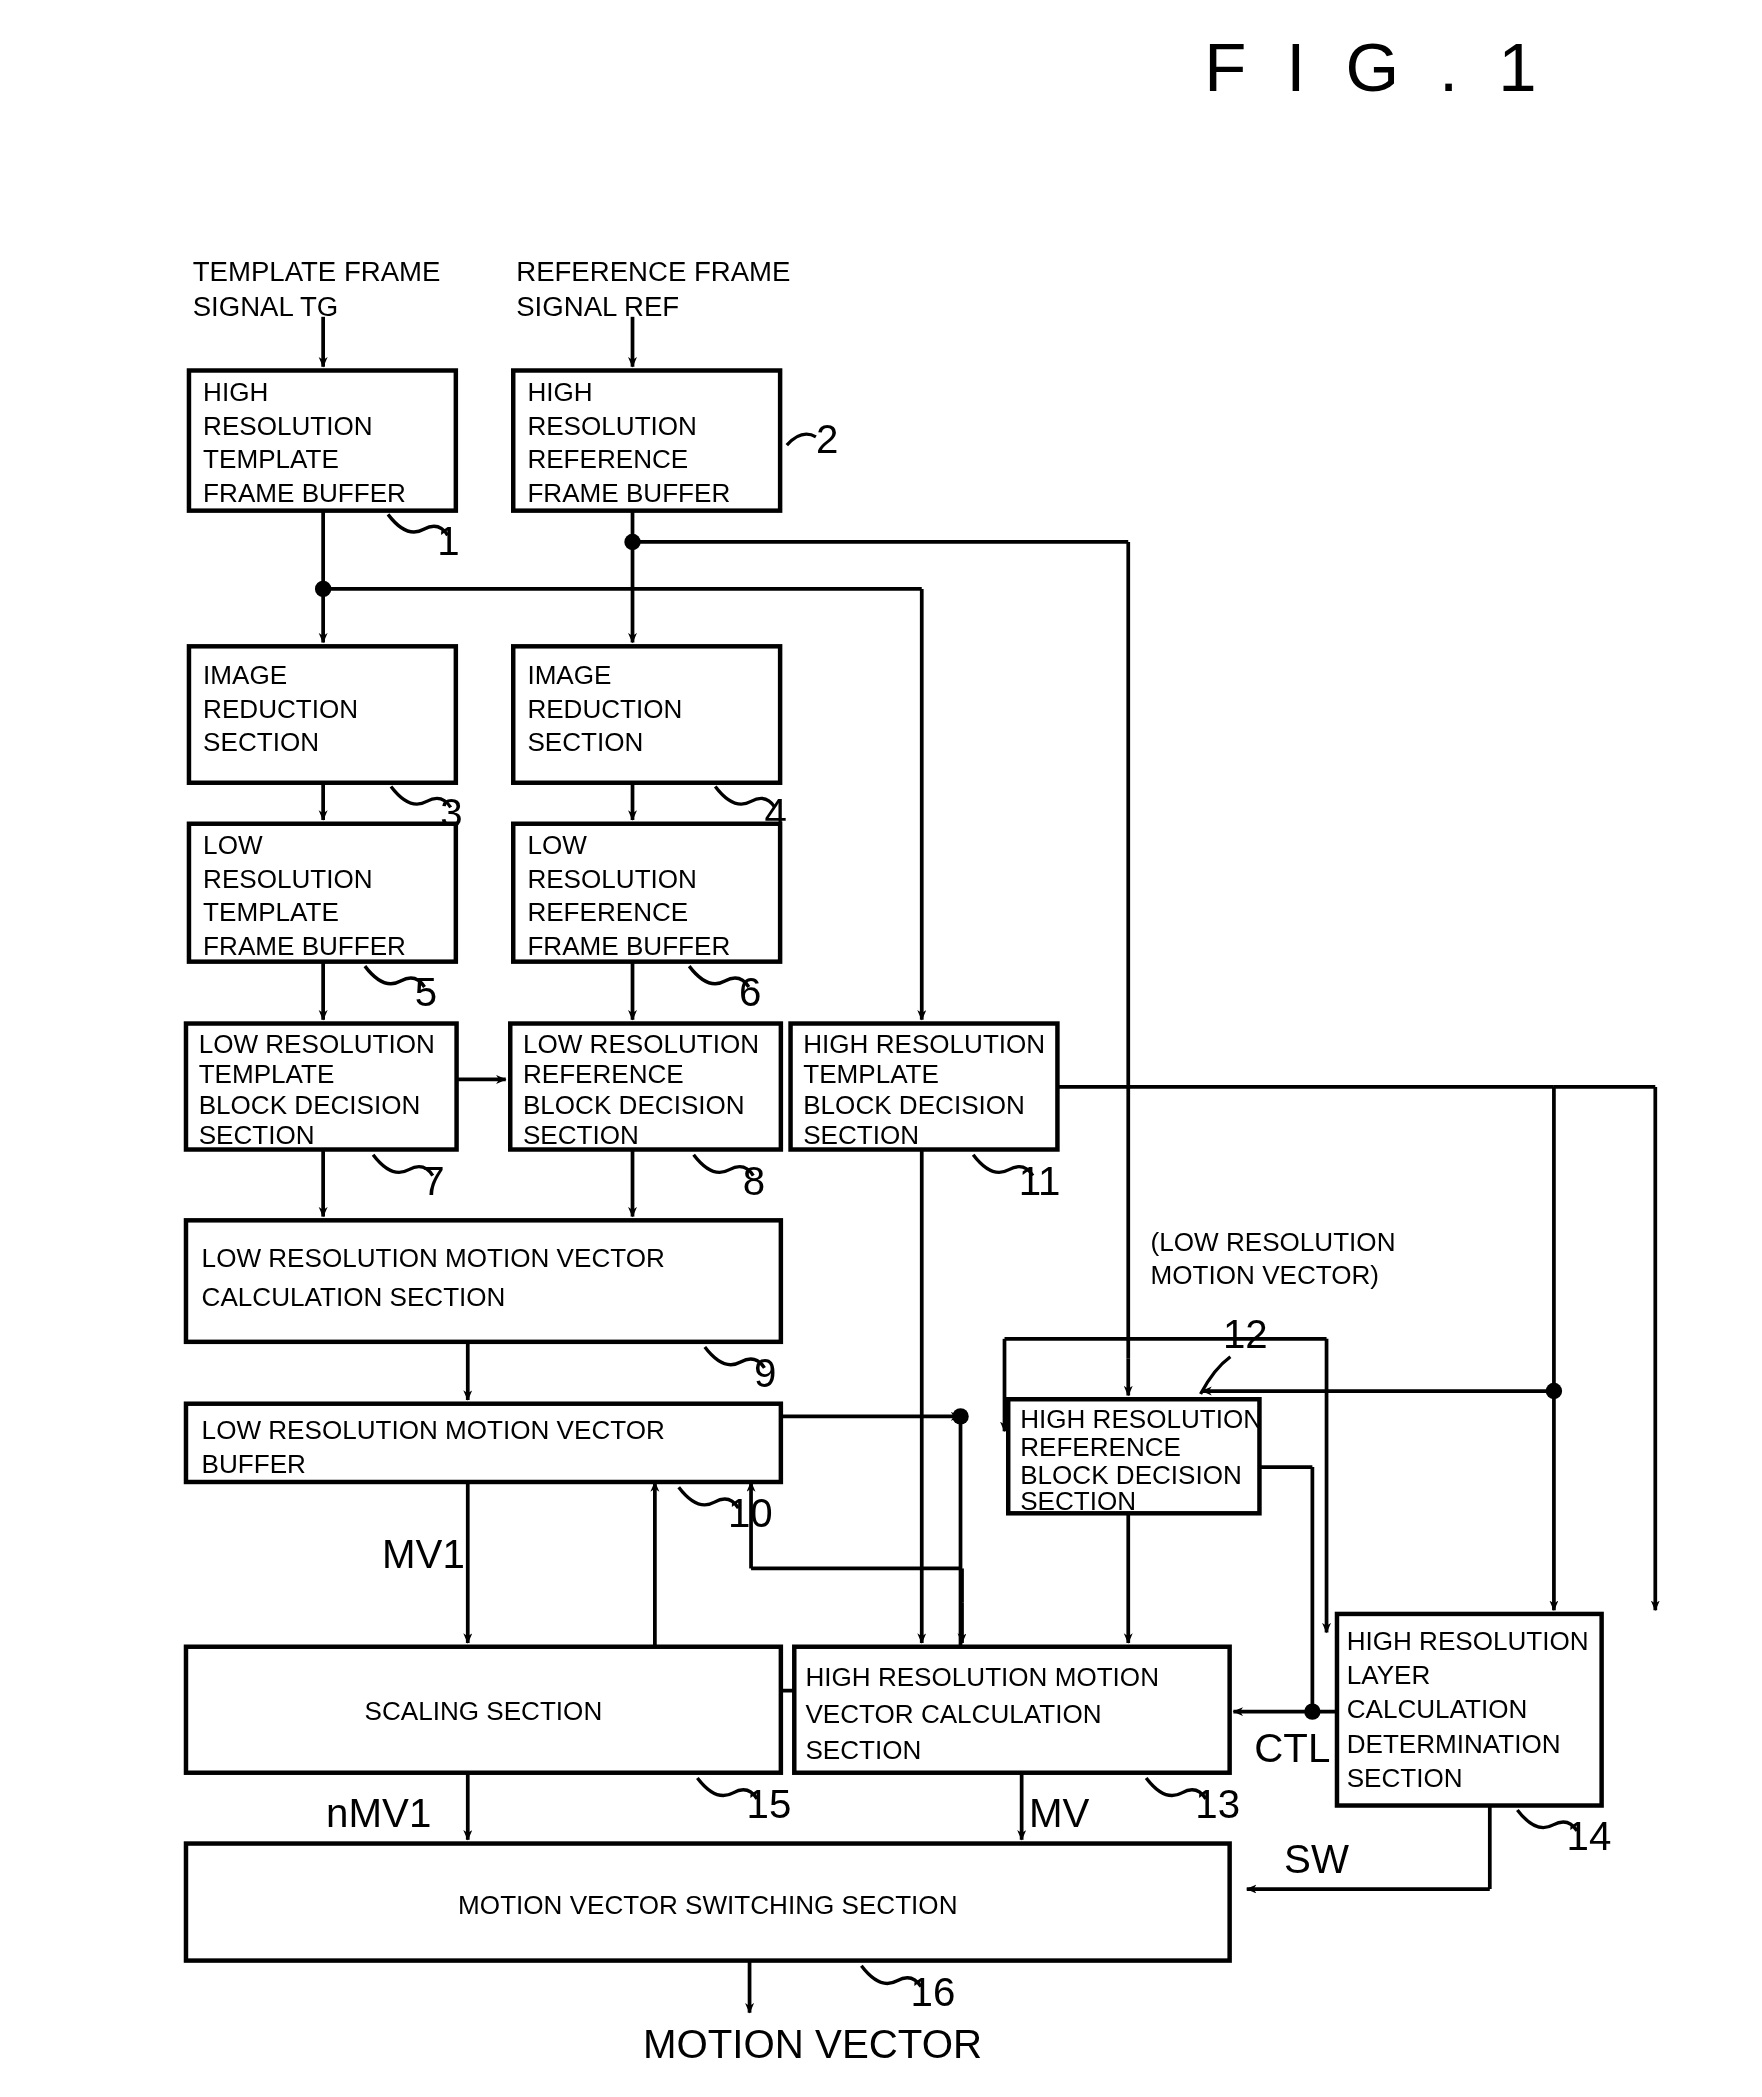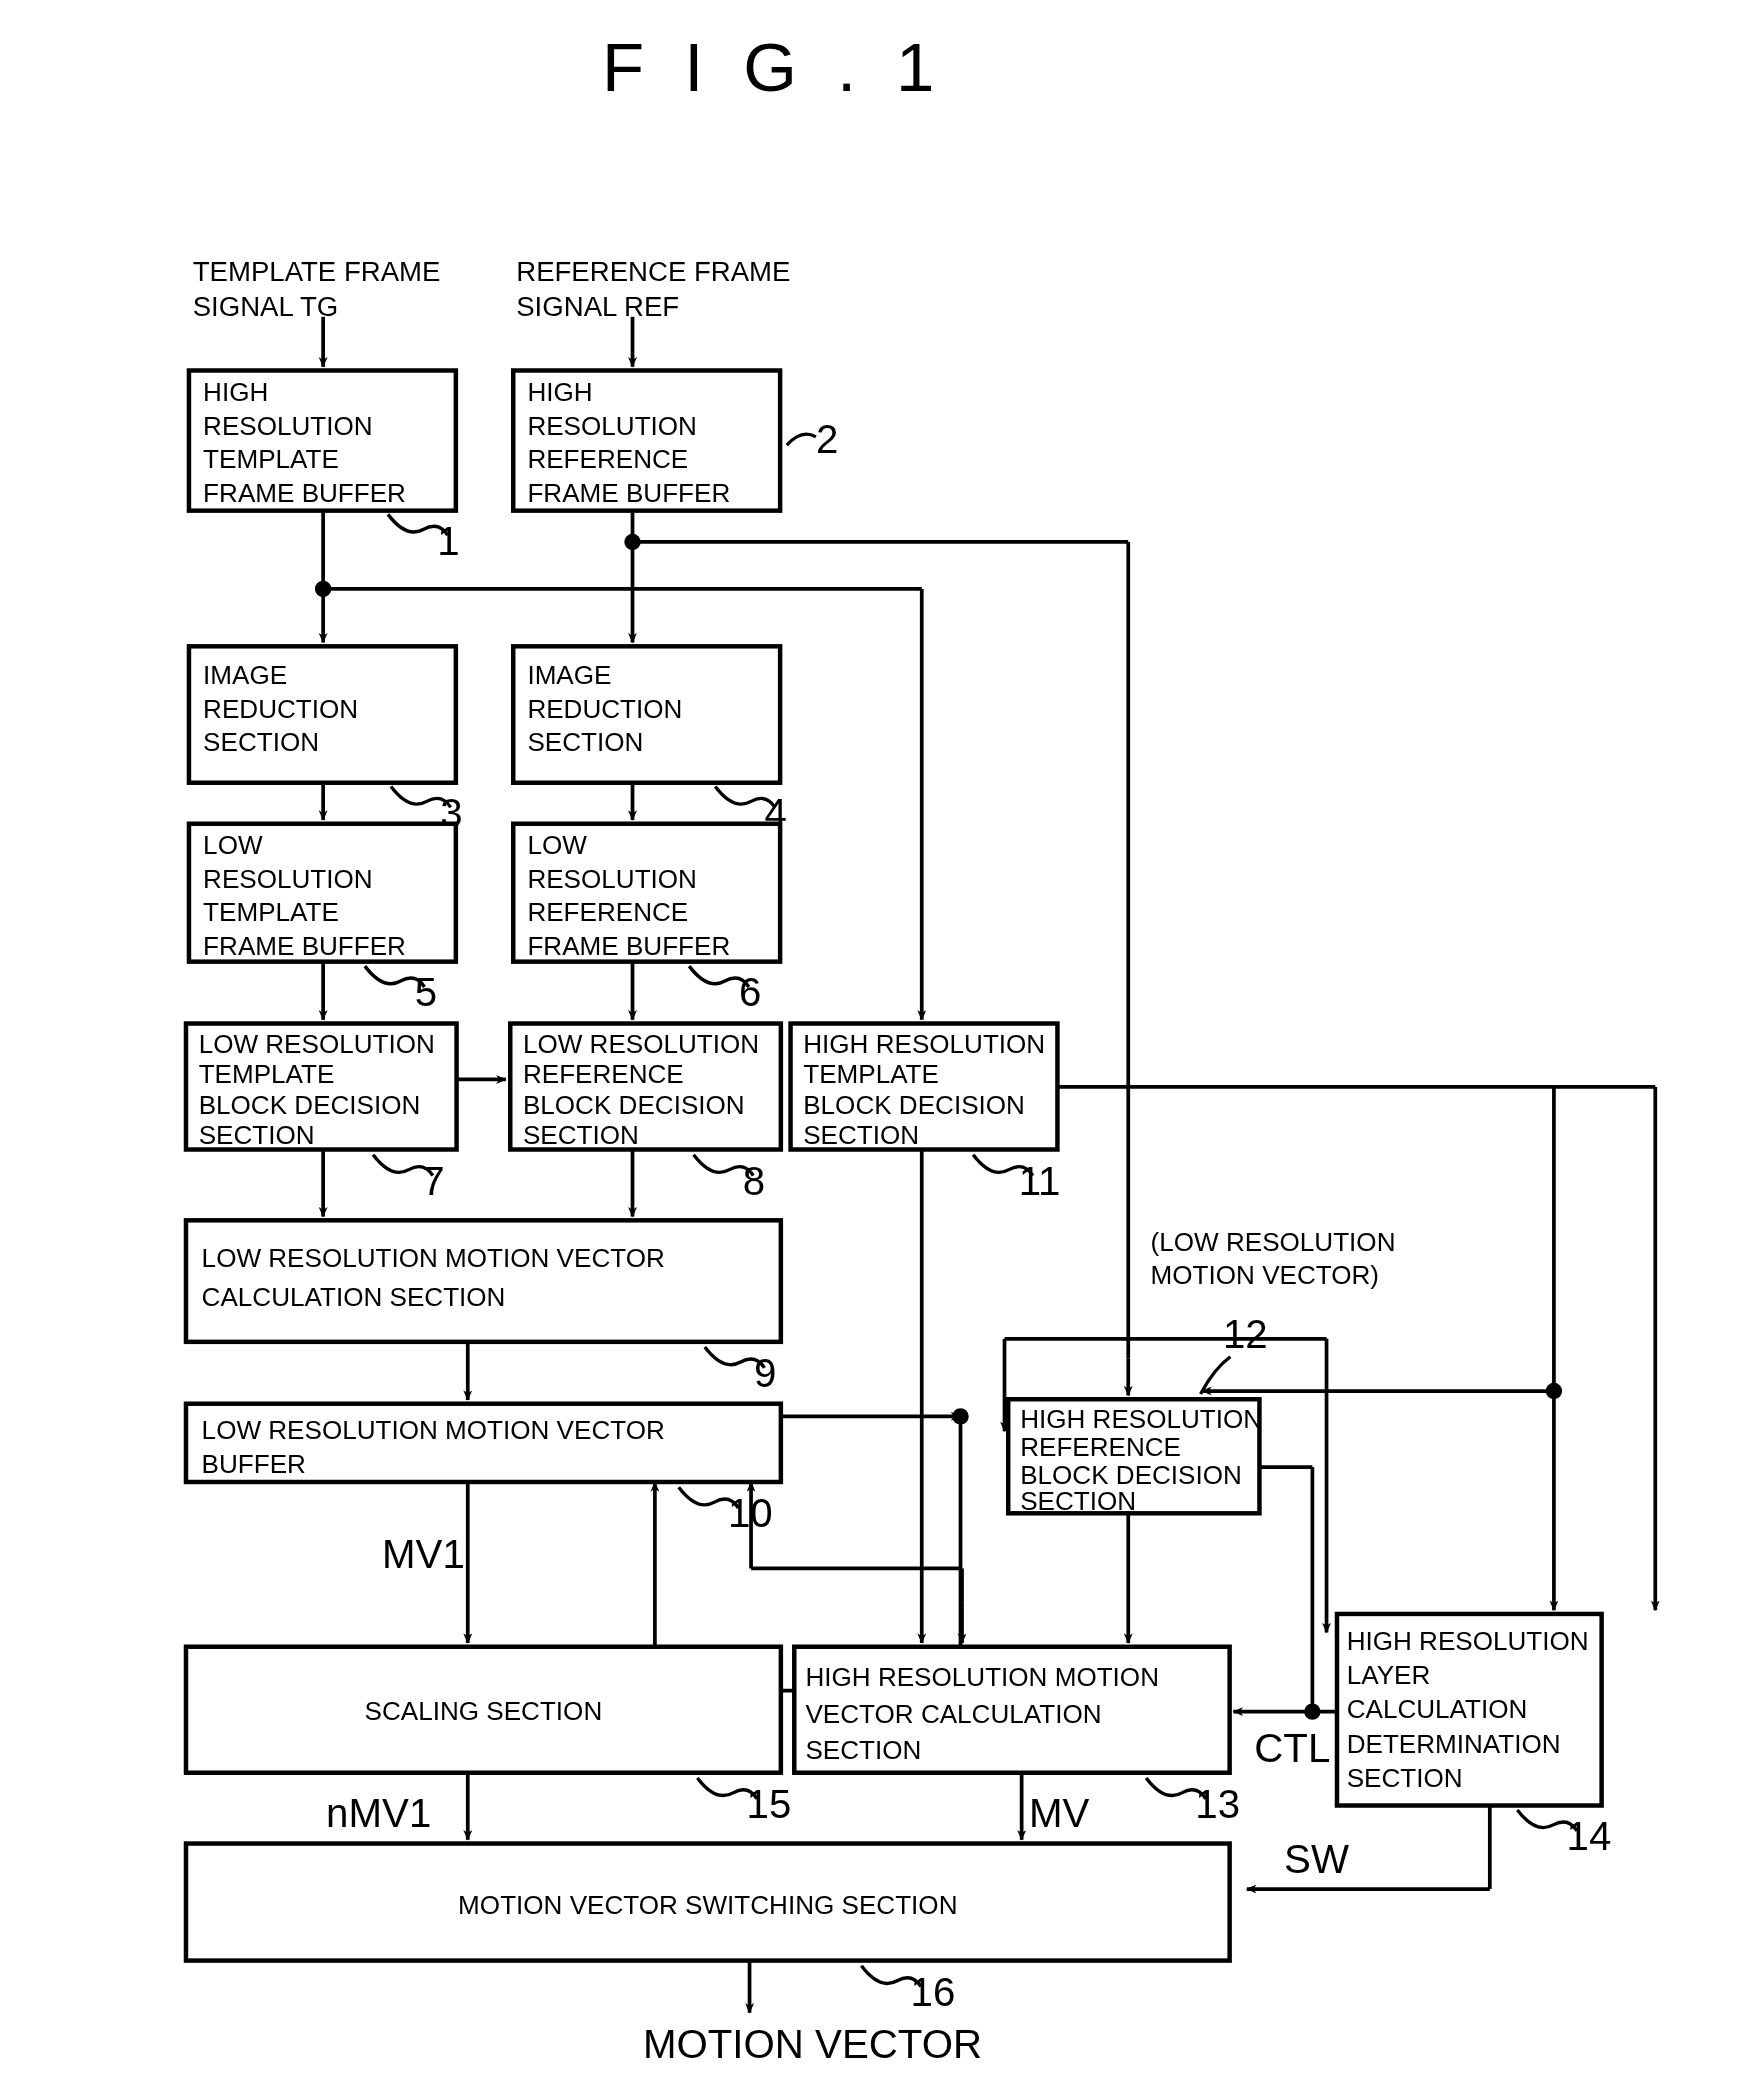--- a/index.html
+++ b/index.html
@@ -13,21 +13,21 @@
     height: 2097px;
     background: #ffffff;
     font-family: "Liberation Sans", sans-serif;
     overflow: hidden;
   }
   #fig-title {
     position: absolute;
     top: 28px;
     left: 0;
     width: 1547px;
-    text-align: center;
+    text-align: right;
     font-size: 69px;
     letter-spacing: 10.4px;
     color: #000;
     font-family: "Liberation Sans", sans-serif;
   }
   svg.diagram {
     position: absolute;
     top: 0; left: 0;
     width: 1763px;
     height: 2097px;

